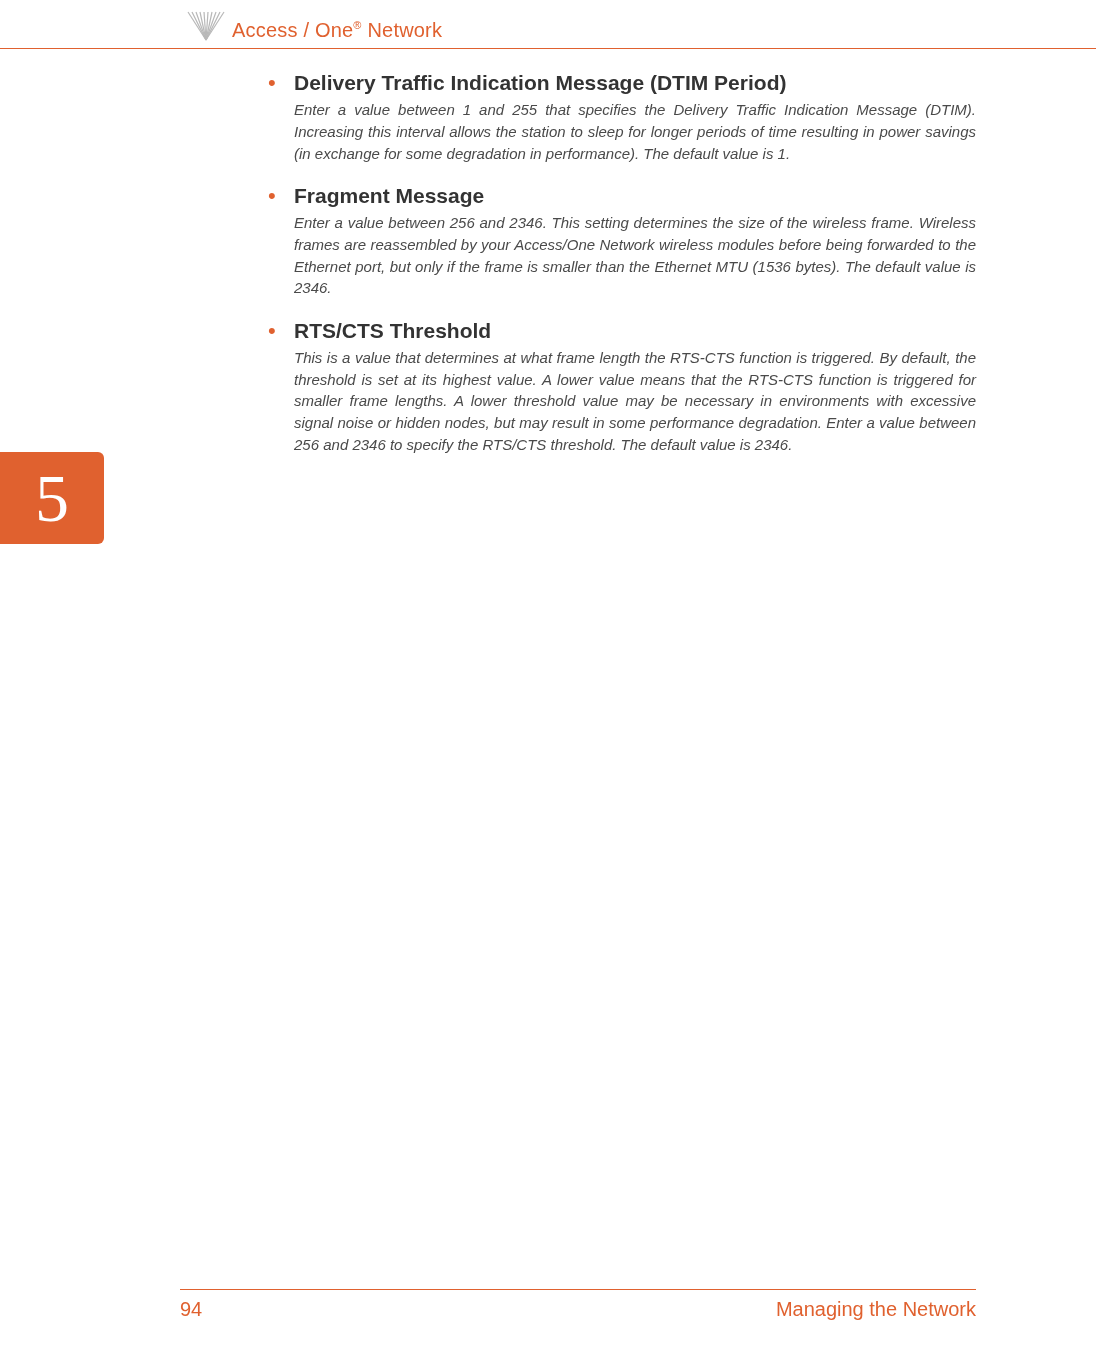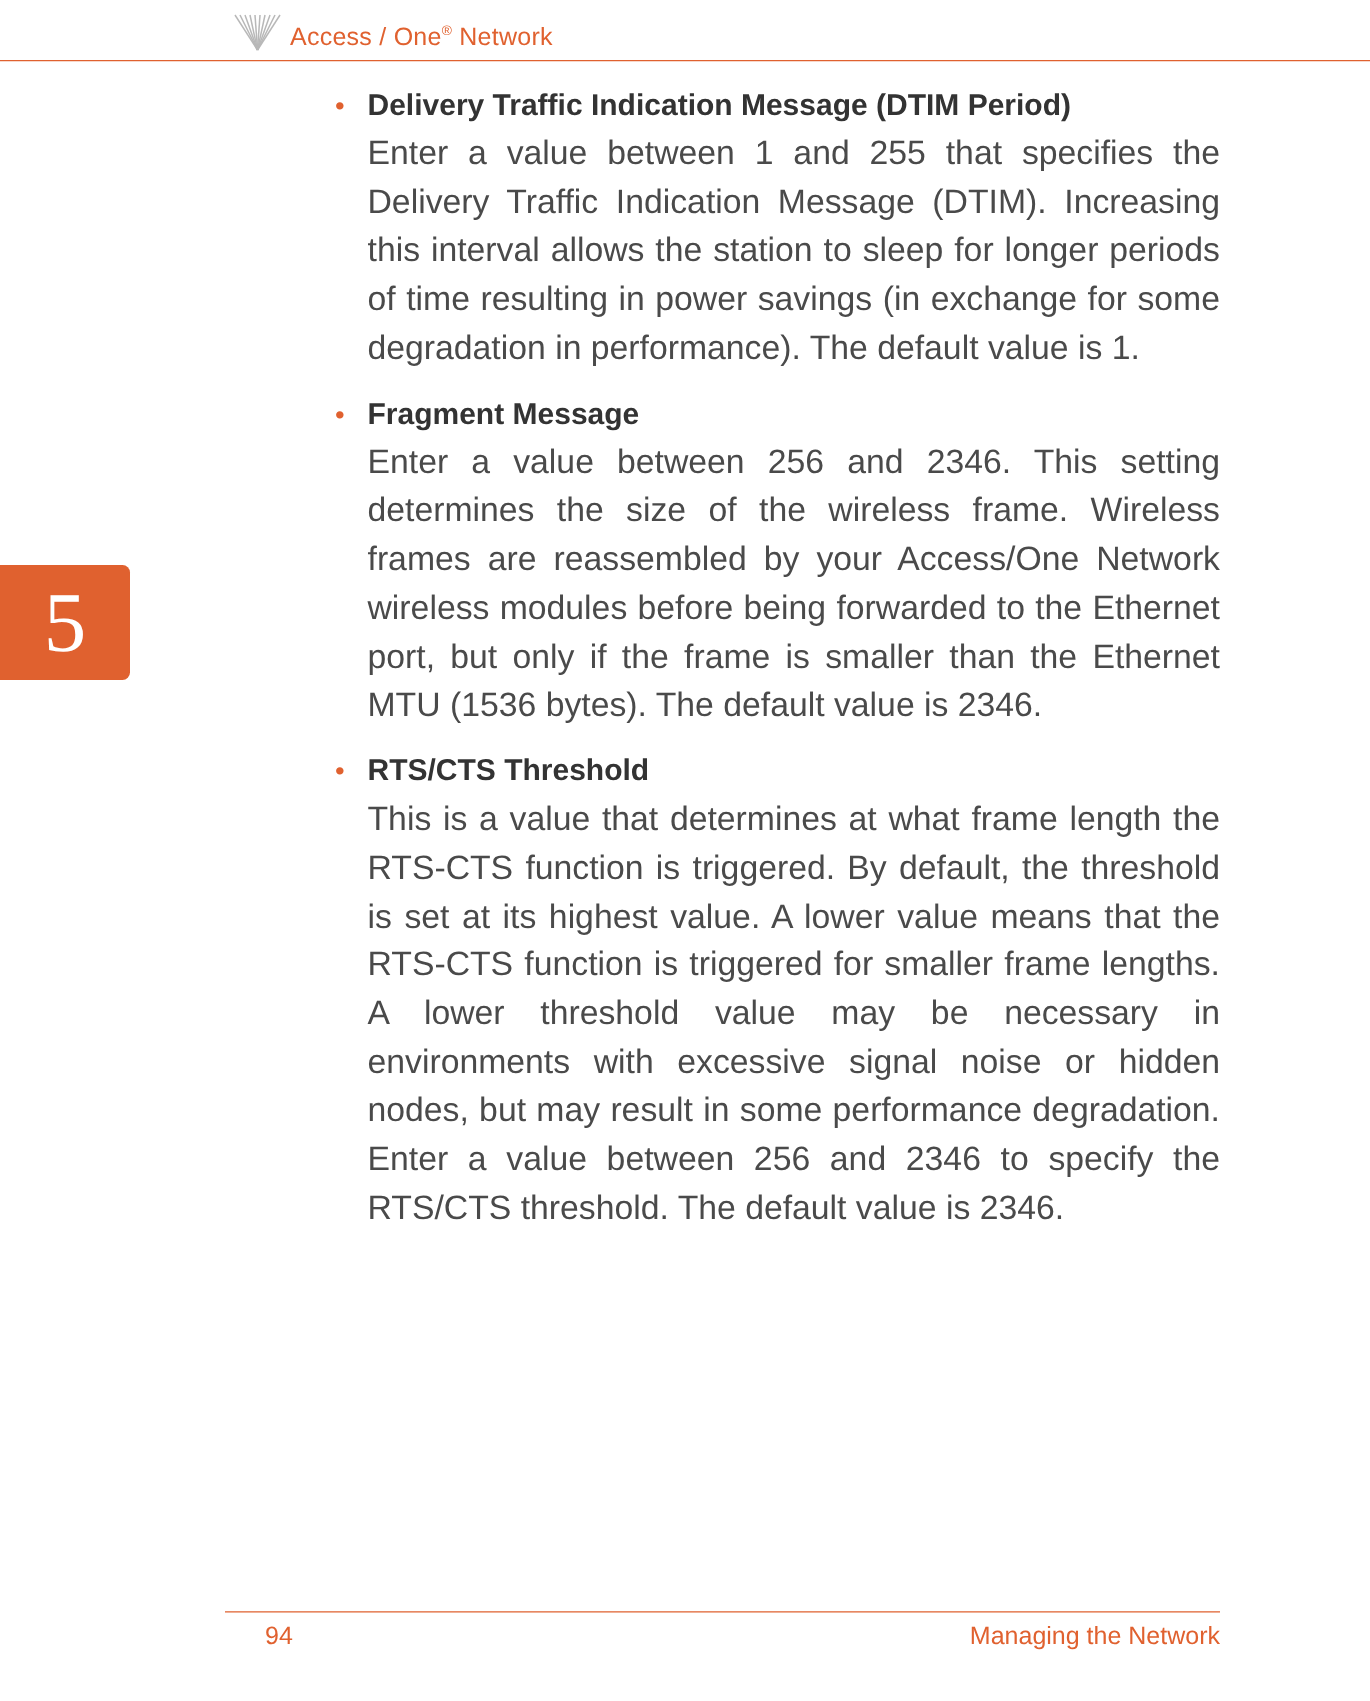--- a/index.html
+++ b/index.html
@@ -54,31 +54,32 @@
     .bullet {
       color: #e0612f;
       font-size: 22px;
       line-height: 1;
       margin-right: 14px;
       flex-shrink: 0;
       width: 12px;
     }
     .item-title {
       font-weight: bold;
-      font-size: 24px;
+      font-size: 21px;
       color: #333;
       line-height: 1.35;
     }
     .item-body {
       margin-left: 26px;
-      font-size: 27px;
+      font-size: 15px;
       line-height: 1.44;
       color: #4a4a4a;
       text-align: justify;
       margin-top: 2px;
+      font-style: italic;
     }
     .chapter-tab {
       position: absolute;
       left: 0;
       top: 452px;
       width: 104px;
       height: 92px;
       background: #e0612f;
       color: #ffffff;
       font-size: 68px;
@@ -96,21 +97,20 @@
       border-top: 1px solid #e0612f;
       padding-top: 8px;
       display: flex;
       justify-content: space-between;
       align-items: baseline;
     }
     .page-number {
       color: #e0612f;
       font-size: 20px;
       font-family: Arial, Helvetica, sans-serif;
-      margin-left: 32px;
     }
     .footer-title {
       color: #e0612f;
       font-size: 20px;
       font-family: Arial, Helvetica, sans-serif;
       margin-left: 19px;
     }
   </style>
 </head>
 <body>

